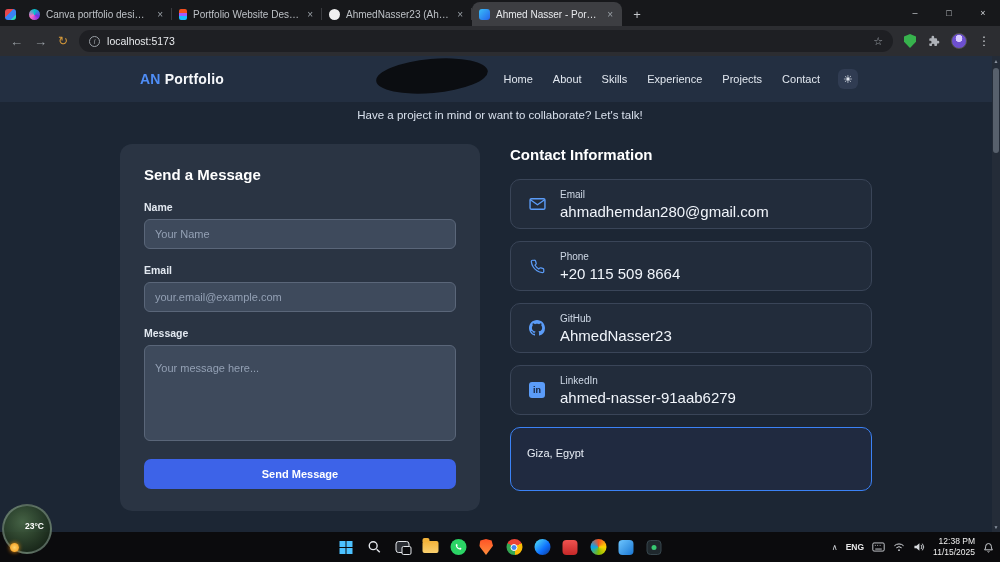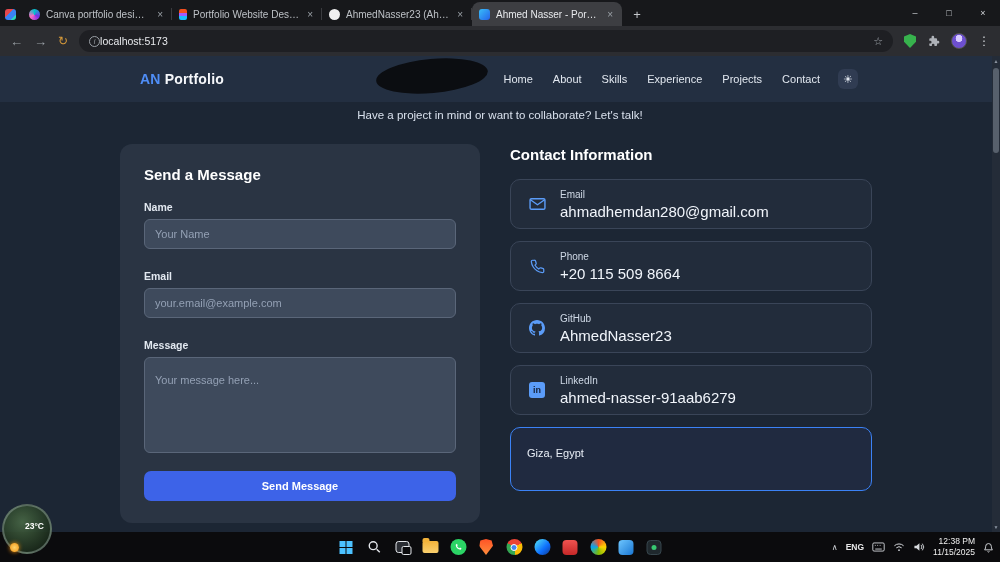--- a/index.html
+++ b/index.html
@@ -22,21 +22,21 @@
   .fav-github { background:#f0f0f0; }
   .fav-portfolio { background:linear-gradient(135deg,#38bdf8,#2563eb); border-radius:3px; }
   .newtab { width:22px; height:22px; margin:0 0 1px 4px; display:grid; place-items:center; color:#c4c7cb; font-size:13px; }
   .win-controls { position:absolute; right:0; top:0; height:26px; display:flex; }
   .win-controls span { width:34px; height:26px; display:grid; place-items:center; color:#cfd2d6; font-size:9px; }
 
   
   .toolbar { height:30px; background:#2c2d31; display:flex; align-items:center; padding:0 10px; gap:11px; }
   .navbtn { color:#9aa0a6; font-size:13px; line-height:1; }
   .reload { color:#d79a3a; font-size:12px; }
-  .omnibox { flex:1; height:22px; background:#1e1f23; border-radius:11px; display:flex; align-items:center; padding:1px 10px; color:#e8eaed; font-size:10.5px; }
+  .omnibox { flex:1; height:22px; background:#1e1f23; border-radius:11px; display:flex; align-items:center; padding:1px 10px; gap:7px; color:#e8eaed; font-size:10.5px; }
   .info-circ { width:11px; height:11px; border:1px solid #9aa0a6; border-radius:50%; color:#9aa0a6; font-size:7px; display:grid; place-items:center; font-style:italic; }
   .omni-star { margin-left:auto; color:#9aa0a6; font-size:11px; }
   .ext-shield { width:12px; height:14px; background:#37b24d; clip-path:polygon(50% 0,100% 18%,100% 55%,50% 100%,0 55%,0 18%); }
   .avatar { width:16px; height:16px; border-radius:50%; background:radial-gradient(circle at 50% 32%,#d9ccff 0 28%,#6d4fd0 30% 100%); border:1px solid #555; }
   .menu-dots { color:#cfd2d6; font-size:12px; }
 
   
   .page { position:relative; height:476px; background:#1c2634; color:#e5ecf5; overflow:hidden; }
   .navbar { height:46px; background:#232f41; display:flex; align-items:center; justify-content:space-between; padding:0 142px 0 140px; }
   .logo { font-size:14px; font-weight:bold; letter-spacing:.2px; }
@@ -49,21 +49,21 @@
   .blob { position:absolute; left:376px; top:3px; width:112px; height:34px; background:#0b0d11; border-radius:50%; transform:rotate(-5deg); z-index:4; }
   .tagline { text-align:center; margin-top:7px; font-size:11.5px; color:#d8e0ec; }
 
   .content { display:flex; gap:30px; padding:23px 0 0 120px; align-items:flex-start; }
 
   
   .form-card { width:360px; background:#2a3443; border-radius:12px; padding:22px 24px; }
   .form-title { font-size:15px; font-weight:bold; color:#fff; margin-bottom:18px; }
   .f-label { display:block; font-size:10.5px; font-weight:600; color:#e2e8f0; margin-bottom:6px; }
   .f-input, .f-area { width:100%; background:#3e4a5c; border:1px solid #5a6679; border-radius:6px; color:#e8eef6; font-size:11px; padding:0 10px; }
-  .f-input { height:30px; margin-bottom:21px; }
+  .f-input { height:30px; margin-bottom:15px; }
   .f-area { height:96px; padding:16px 10px; resize:none; margin-bottom:14px; }
   .f-input::placeholder, .f-area::placeholder { color:#93a0b4; }
   .send-btn { width:100%; height:30px; background:#3d63e8; border:none; border-radius:7px; color:#fff; font-size:11px; font-weight:600; cursor:pointer; }
 
   
   .contact-col { width:362px; }
   .contact-title { font-size:15px; font-weight:bold; color:#fff; margin:2px 0 16px; }
   .c-card { background:#222c3b; border:1px solid #3a4558; border-radius:10px; padding:8px 16px; display:flex; align-items:center; gap:13px; margin-bottom:12px; height:50px; }
   .c-icon { width:20px; color:#5b9cf8; display:flex; align-items:center; justify-content:center; flex:none; }
   .c-label { font-size:10px; color:#cfd9e6; }

